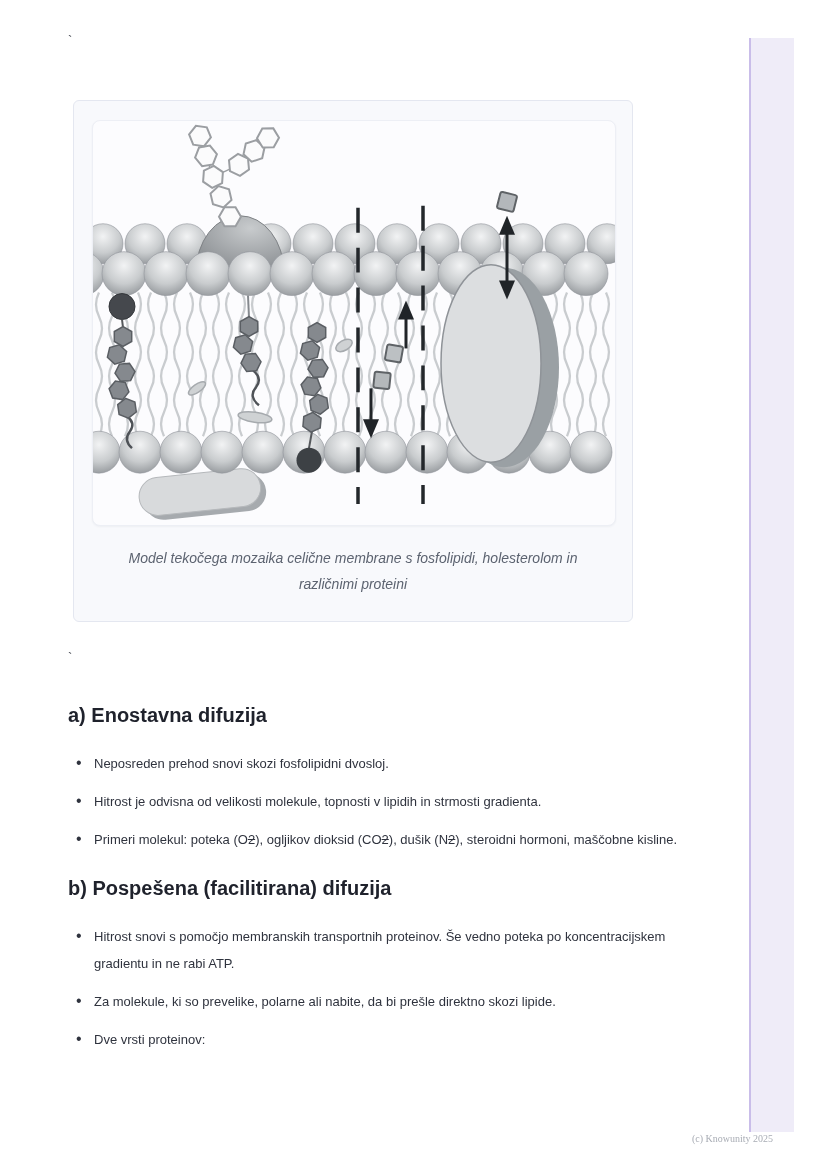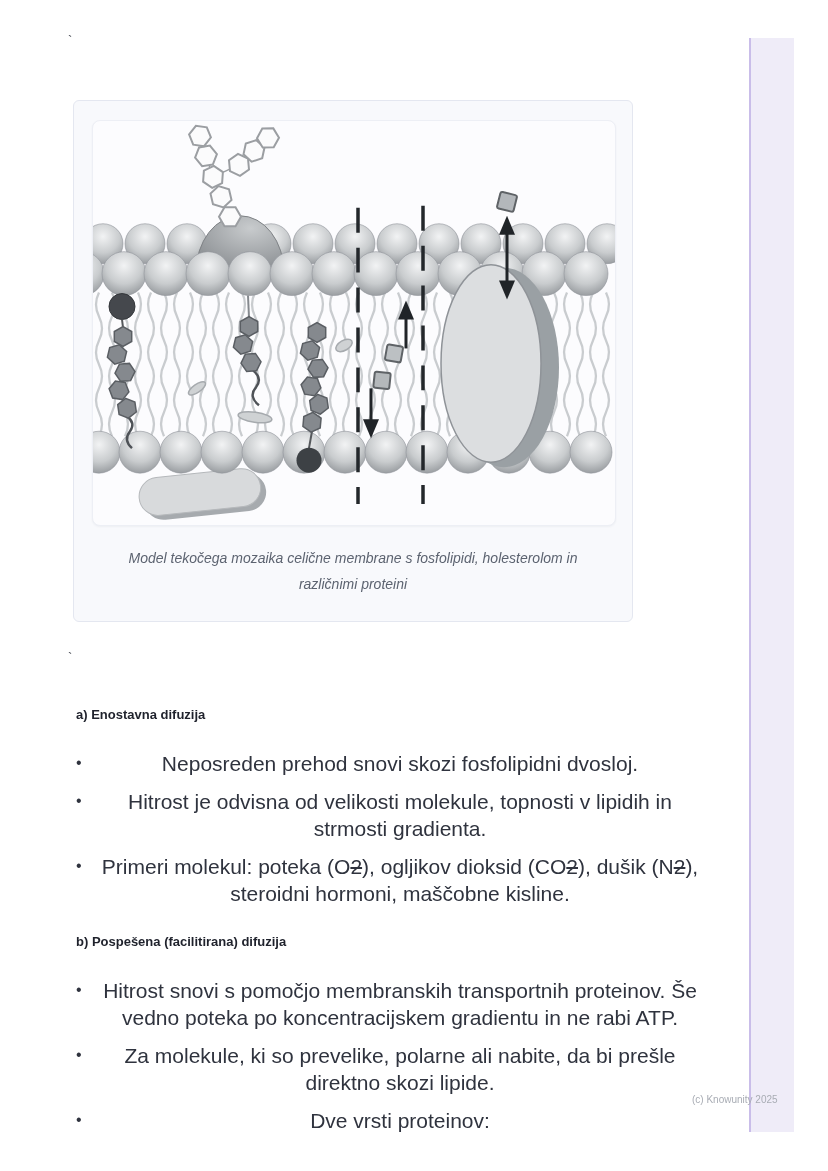--- a/index.html
+++ b/index.html
@@ -14,29 +14,29 @@
   #tick1{top:33px;} #tick2{top:650px;}
   .card{position:absolute;left:73px;top:100px;width:560px;height:522px;box-sizing:border-box;
         background:var(--card-bg);border:1px solid var(--card-border);border-radius:6px;}
   .panel{position:absolute;left:18px;top:19px;width:524px;height:406px;box-sizing:border-box;
          background:var(--panel-bg);border:1px solid #edeff5;border-radius:8px;
          box-shadow:0 1px 2px rgba(40,50,80,.05);overflow:hidden;}
   .panel svg{display:block;width:100%;height:100%;}
   .caption{position:absolute;left:28px;right:28px;top:444px;text-align:center;
            font-style:italic;font-size:14px;line-height:26px;color:var(--caption);}
   .content{position:absolute;left:68px;top:704px;width:652px;}
-  .sec-h{font-size:13px;line-height:22px;font-weight:bold;color:var(--heading);margin:24px 0 24px 8px;}
+  .sec-h{font-size:20px;line-height:22px;font-weight:bold;color:var(--heading);margin:24px 0 24px 0;}
   .sec-h:first-child{margin-top:0;}
   .blist{list-style:none;margin:0 0 24px 0;padding:0;}
-  .blist li{position:relative;padding-left:26px;margin:0 0 11px 0;font-size:21px;
-            line-height:27px;color:var(--text);max-width:612px;text-align:center;}
+  .blist li{position:relative;padding-left:26px;margin:0 0 11px 0;font-size:13px;
+            line-height:27px;color:var(--text);max-width:612px;}
   .blist li::before{content:"\2022";position:absolute;left:8px;top:-1px;font-size:16px;color:var(--text);}
   .run.b{font-weight:normal;}
   .run.s{text-decoration:line-through;}
-  .watermark{position:absolute;left:692px;top:1094px;font-size:10px;color:var(--muted);z-index:5;}
+  .watermark{position:absolute;left:692px;top:1133px;font-size:10px;color:var(--muted);z-index:5;font-family:Liberation Serif, serif;}
   .strip{position:absolute;left:749px;top:38px;width:43px;height:1094px;
          background:var(--strip-bg);border-left:2px solid var(--strip-edge);z-index:4;}
 </style>
 </head>
 <body>
 
 <div class="page">
 
   <span id="tick1" class="tick">`</span>
 

